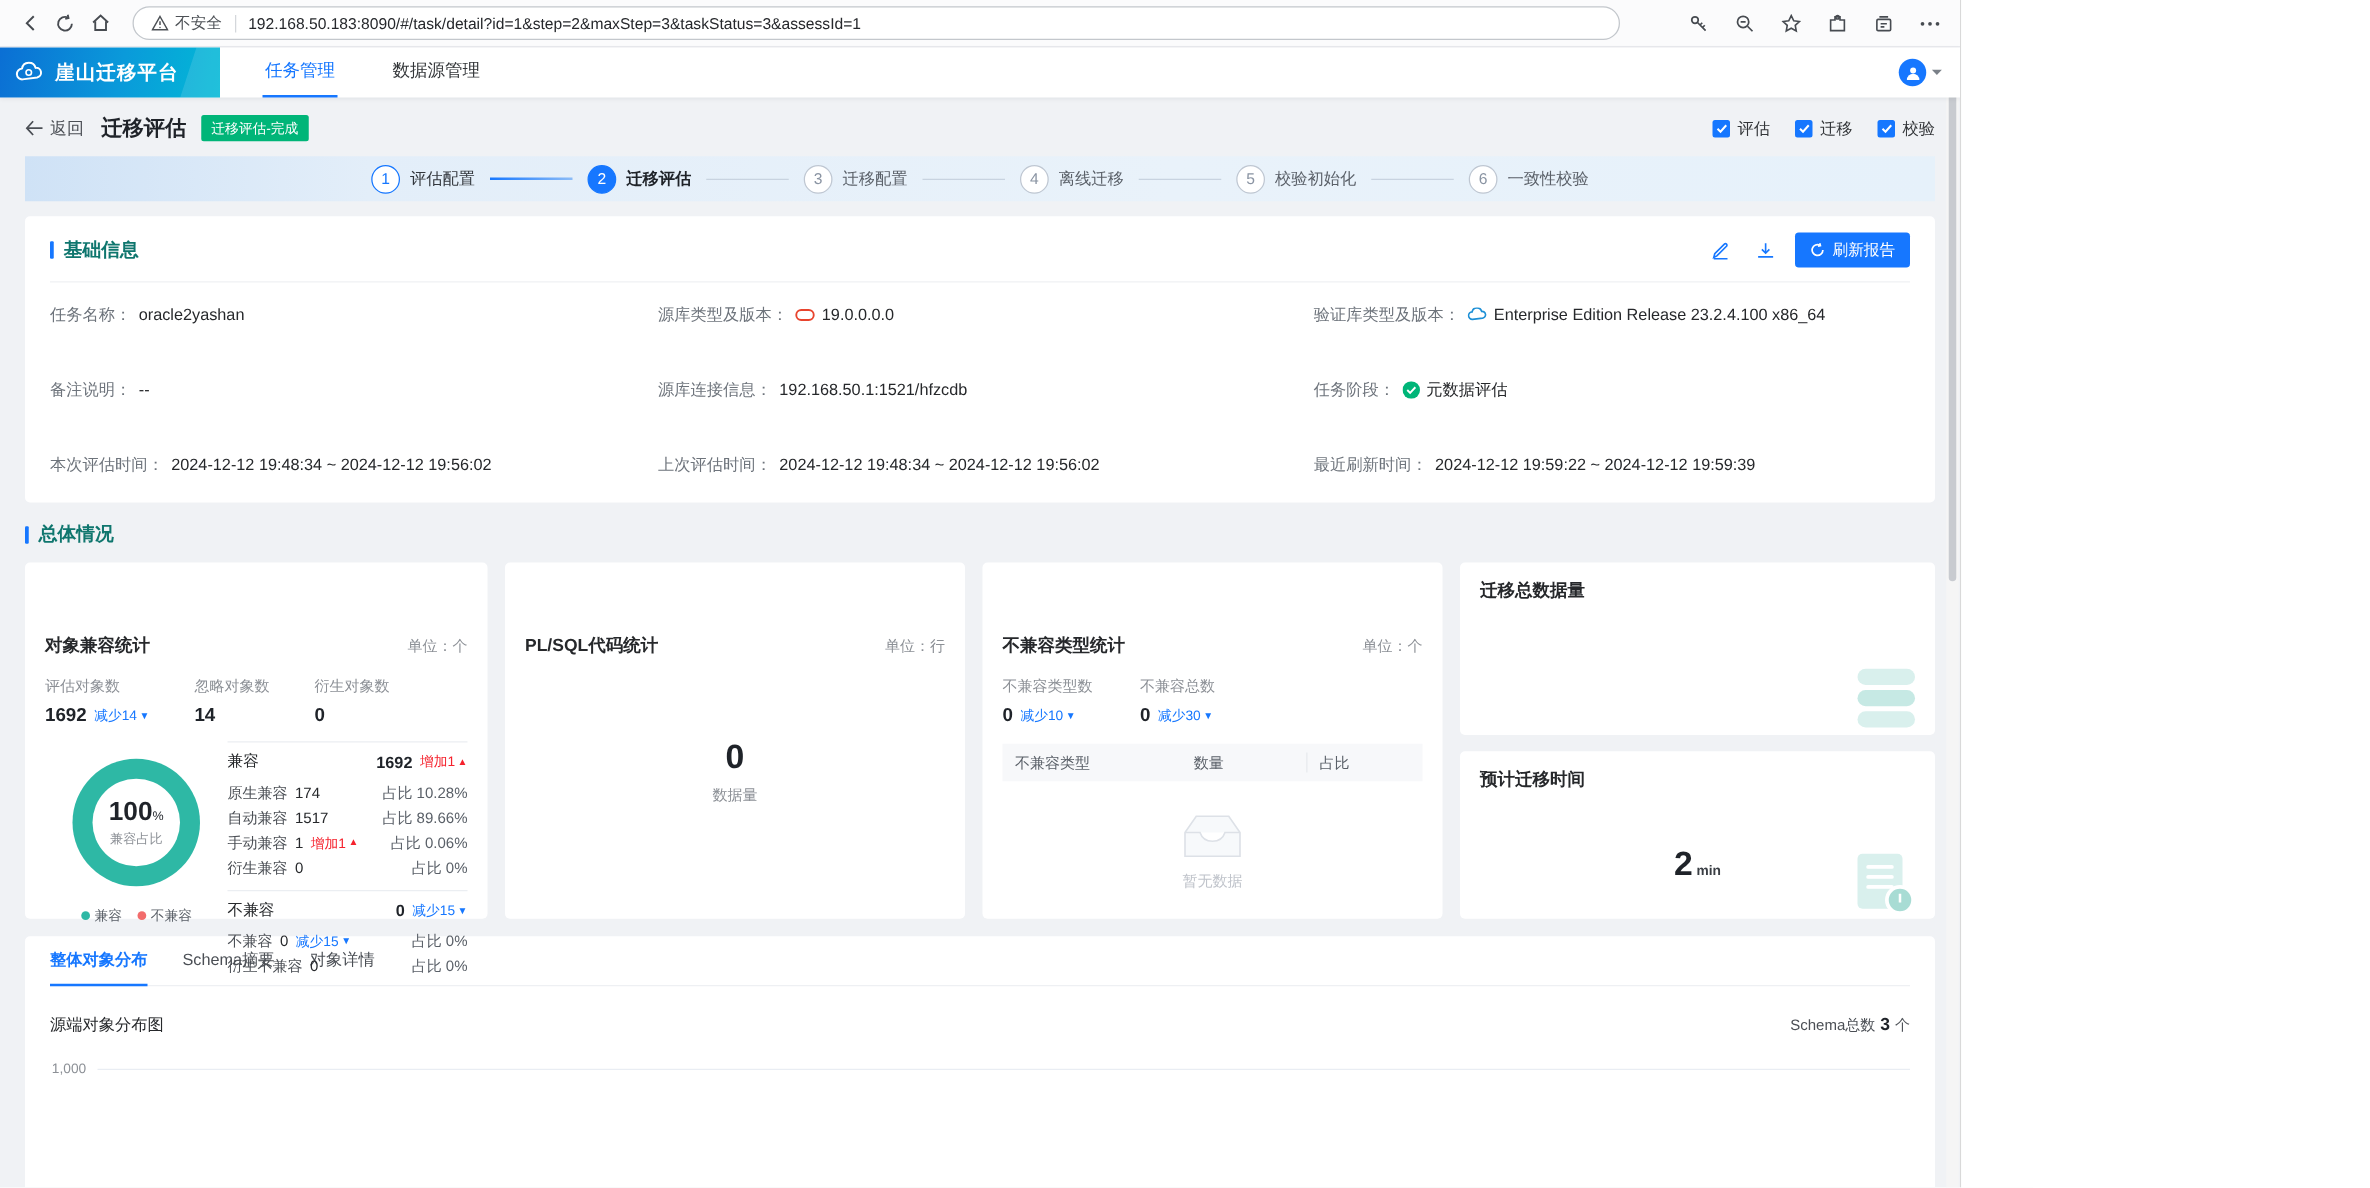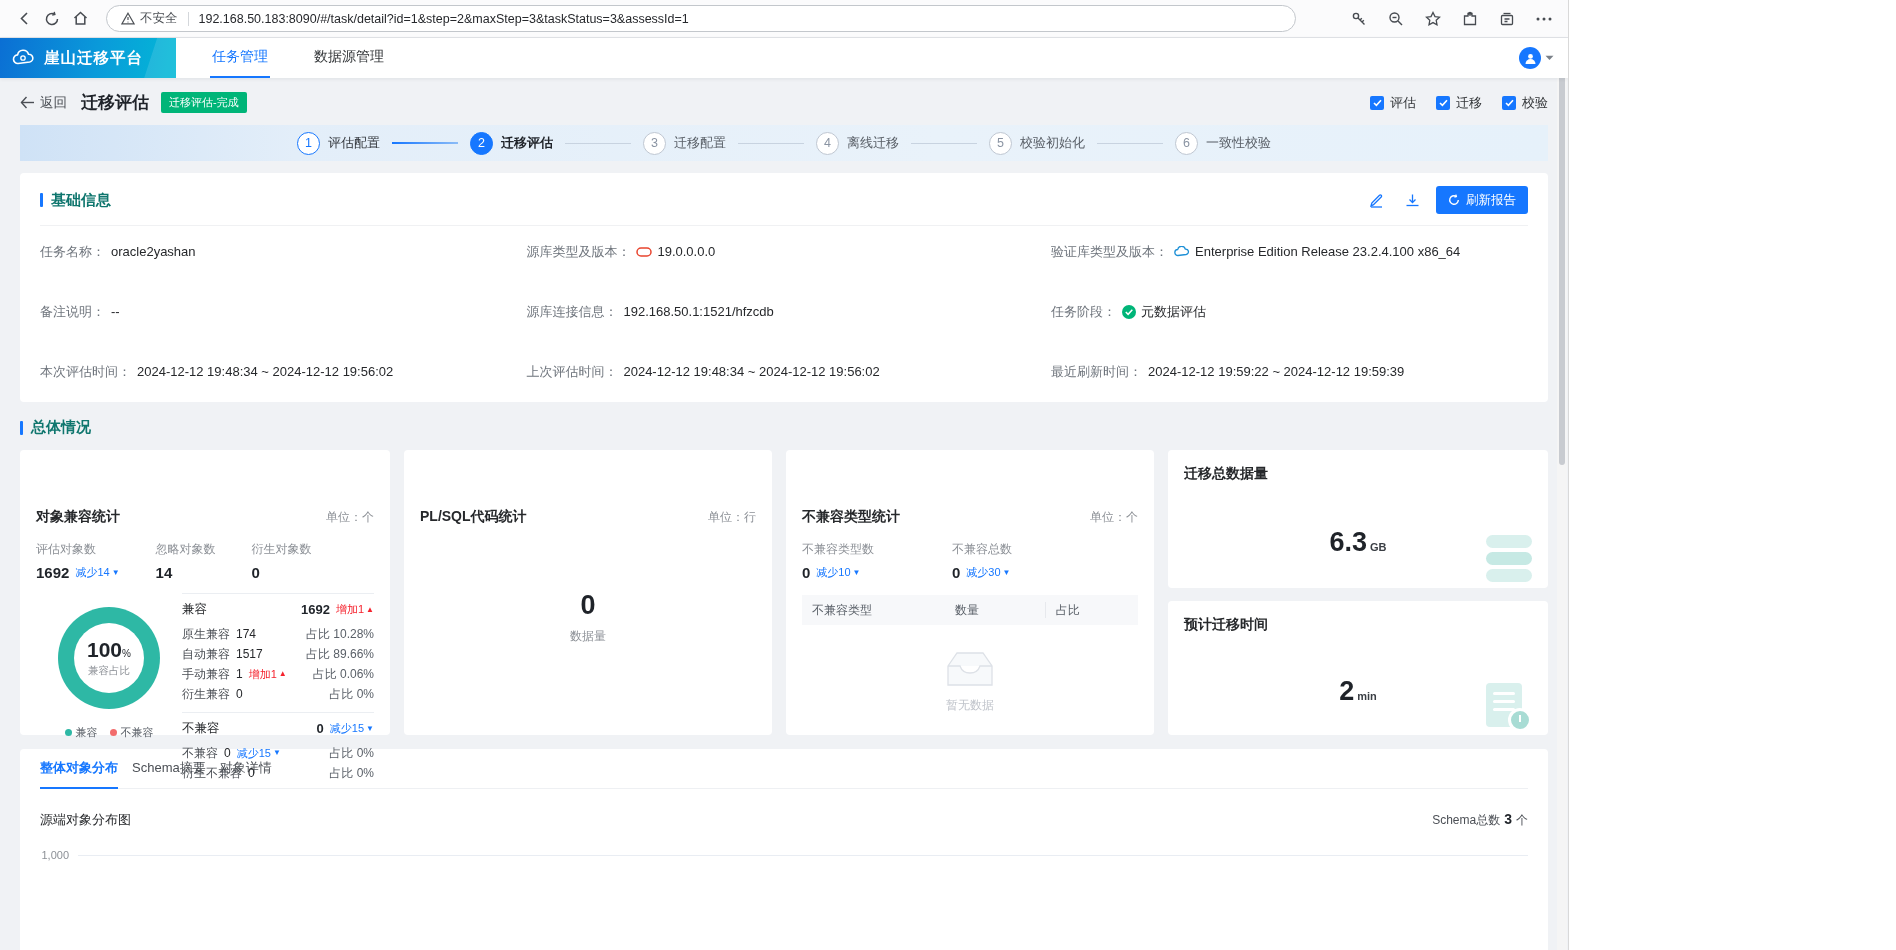--- a/index.html
+++ b/index.html
@@ -120,21 +120,21 @@
   .c1-row .val { margin-left:6px; color:#26282b; }
   .c1-row .trend { margin-left:6px; }
   .c1-ratio { margin-left:auto; color:#5a6068; }
 
   
   .c2-center { position:absolute; left:0; right:0; top:140px; text-align:center; }
   .c2-val { font-size:27px; font-weight:bold; color:#1f2329; }
   .c2-label { font-size:12px; color:#8c9096; margin-top:7px; }
 
   
-  .c3-stats { display:flex; gap:78px; margin-top:15px; }
+  .c3-stats { display:flex; gap:38px; margin-top:15px; }
   .tbl-head { margin-top:14px; background:#f7f8fa; height:30px; display:flex; align-items:center;
     font-size:12px; color:#5a6068; }
   .th { padding:0 10px; }
   .th-type { flex:1.7; } .th-count { flex:1.1; } .th-ratio { flex:1; border-left:1px solid #e7e9ed;
     height:16px; display:flex; align-items:center; }
   .empty-block { margin-top:24px; display:flex; flex-direction:column; align-items:center; gap:8px; }
   .empty-text { font-size:12px; color:#c0c4cb; }
 
   
   .right-col { display:flex; flex-direction:column; gap:13px; }
@@ -150,21 +150,21 @@
   .doc-icon { position:absolute; right:26px; bottom:8px; width:36px; height:44px; background:#d9f0ed;
     border-radius:4px; }
   .doc-icon::before { content:""; position:absolute; left:7px; top:9px; width:22px; height:3px;
     background:#ffffff; border-radius:2px; box-shadow:0 8px 0 #ffffff, 0 16px 0 #ffffff; }
   .doc-clock { position:absolute; right:-10px; bottom:-5px; width:24px; height:24px; border-radius:50%;
     background:#a8dcd4; border:3px solid #fff; }
   .doc-clock::after { content:""; position:absolute; left:8px; top:4px; width:2px; height:7px; background:#fff; }
 
   
   .bottom-card { background:#fff; margin:14px 20px 0; border-radius:4px 4px 0 0; padding:0 20px; height:300px; }
-  .tabs { display:flex; gap:14px; border-bottom:1px solid #eef0f3; height:40px; }
+  .tabs { display:flex; gap:28px; border-bottom:1px solid #eef0f3; height:40px; }
   .tab { font-size:13px; color:#4b4f55; display:flex; align-items:center;
     border-bottom:2px solid transparent; margin-bottom:-1px; }
   .tab.active { color:#1677ff; border-bottom-color:#1677ff; font-weight:bold; }
   .dist-row { display:flex; align-items:center; margin-top:22px; }
   .dist-title { font-size:13px; color:#26282b; }
   .schema-total { margin-left:auto; display:flex; align-items:baseline; gap:4px; font-size:12px; color:#4b4f55; }
   .schema-total .num { font-size:14px; font-weight:bold; color:#1f2329; }
   .chart-area { margin-top:20px; }
   .chart-row { display:flex; align-items:center; }
   .ytick { width:38px; text-align:right; font-size:11px; color:#8c9096; padding-right:9px; flex:none; }
@@ -602,23 +602,20 @@
               <path d="M4 17 L13 4 H39 L48 17 V36 H4 Z" fill="#f7f9fb" stroke="#dde1e7" stroke-width="1.3"></path>
               <path d="M4 17 H16 C17.5 21.5 21.3 24 26 24 C30.7 24 34.5 21.5 36 17 H48" fill="#ffffff" stroke="#dde1e7" stroke-width="1.3"></path>
             </svg>
             <span class="empty-text">暂无数据</span>
           </div>
         </div>
 
         <div class="right-col">
           <div class="card half1">
             <span class="card-title">迁移总数据量</span>
-            <div class="big-center">
-              <span class="big-val">6.3</span><span class="big-unit">GB</span>
-            </div>
             <div class="stack-icon">
                 <div></div>
                 <div></div>
                 <div></div>
               </div>
           </div>
           <div class="card half2">
             <span class="card-title">预计迁移时间</span>
             <div class="big-center">
               <span class="big-val">2</span><span class="big-unit">min</span>

